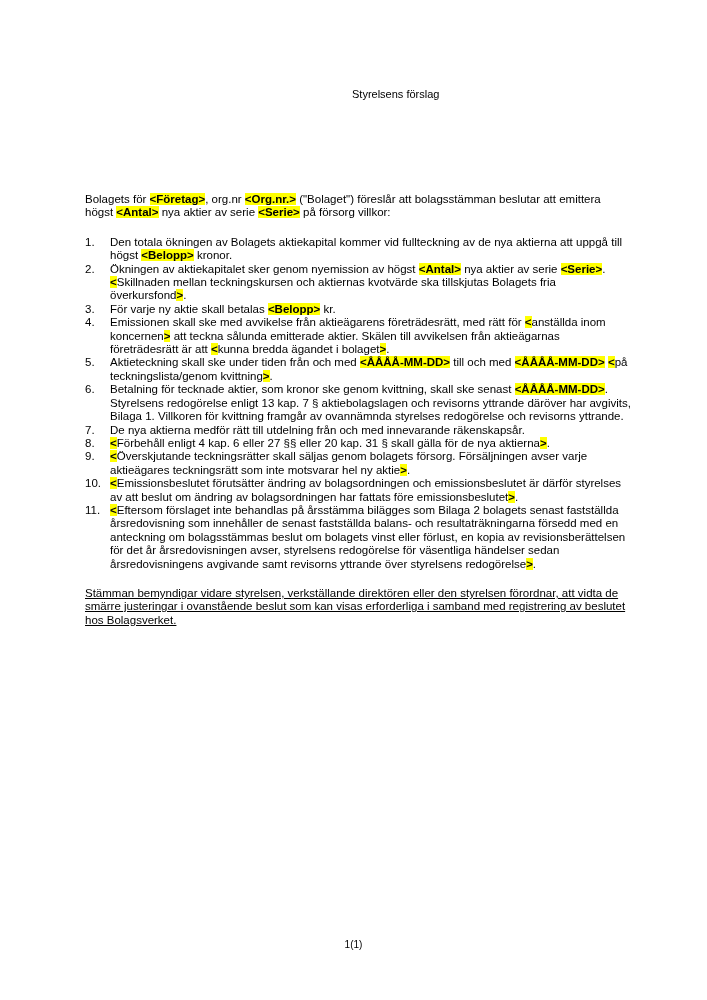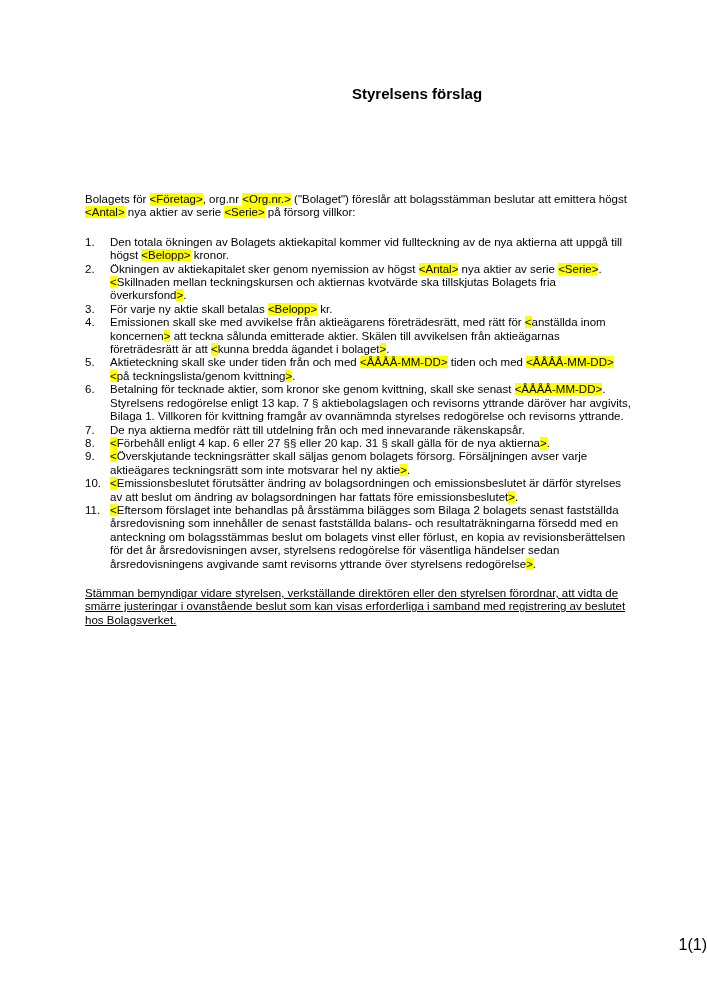--- a/index.html
+++ b/index.html
@@ -14,22 +14,22 @@
   .page {
     position: absolute; inset: 0;
     background: #ffffff;
   }
   .title-block {
     position: absolute;
     left: 352px;
     top: 84px;
   }
   .doc-title {
-    font-size: 15px;
-    font-weight: bold;
+    font-size: 11px;
+    font-weight: normal;
     line-height: 20px;
     letter-spacing: 0;
   }
   .doc-subtitle {
     font-size: 14.5px;
     line-height: 17px;
   }
   .body-text {
     position: absolute;
     left: 85px;
@@ -37,27 +37,27 @@
     width: 546px;
     font-size: 11.5px;
     line-height: 13.4px;
   }
   .intro { margin: 0 0 16px 0; }
   .terms-list { }
   .list-item { display: flex; }
   .list-item .num { width: 25px; flex: 0 0 25px; }
   .list-item .item-text { flex: 1 1 auto; }
   .closing { margin: 16px 0 0 0; text-decoration: underline; }
-  .hl { background-color: var(--hl, #ffff00); }
+  .hl { background-color: var(--hl, #ffff00); font-weight: bold; }
   .footer {
     position: absolute;
     left: 0; right: 0;
     top: 938px;
-    text-align: right;
-    font-size: 16px;
+    text-align: center;
+    font-size: 10px;
     line-height: 14px;
   }
 </style>
 </head>
 <body>
 
 <div class="page">
 
   <div class="title-block">
     <div class="doc-title">Styrelsens förslag</div>
@@ -81,21 +81,21 @@
     <span class="item-text"><span>För varje ny aktie skall betalas </span><span class="hl">&lt;Belopp&gt;</span><span> kr.</span></span>
   </div>
 
   <div class="list-item">
     <span class="num">4.</span>
     <span class="item-text"><span>Emissionen skall ske med avvikelse från aktieägarens företrädesrätt, med rätt för </span><span class="hl">&lt;</span><span>anställda inom koncernen</span><span class="hl">&gt;</span><span> att teckna sålunda emitterade aktier. Skälen till avvikelsen från aktieägarnas företrädesrätt är att </span><span class="hl">&lt;</span><span>kunna bredda ägandet i bolaget</span><span class="hl">&gt;</span><span>.</span></span>
   </div>
 
   <div class="list-item">
     <span class="num">5.</span>
-    <span class="item-text"><span>Aktieteckning skall ske under tiden från och med </span><span class="hl">&lt;ÅÅÅÅ-MM-DD&gt;</span><span> tiden och med </span><span class="hl">&lt;ÅÅÅÅ-MM-DD&gt;</span><span> </span><span class="hl">&lt;</span><span>på teckningslista/genom kvittning</span><span class="hl">&gt;</span><span>.</span></span>
+    <span class="item-text"><span>Aktieteckning skall ske under tiden från och med </span><span class="hl">&lt;ÅÅÅÅ-MM-DD&gt;</span><span> till och med </span><span class="hl">&lt;ÅÅÅÅ-MM-DD&gt;</span><span> </span><span class="hl">&lt;</span><span>på teckningslista/genom kvittning</span><span class="hl">&gt;</span><span>.</span></span>
   </div>
 
   <div class="list-item">
     <span class="num">6.</span>
     <span class="item-text"><span>Betalning för tecknade aktier, som kronor ske genom kvittning, skall ske senast </span><span class="hl">&lt;ÅÅÅÅ-MM-DD&gt;</span><span>. Styrelsens redogörelse enligt 13 kap. 7 § aktiebolagslagen och revisorns yttrande däröver har avgivits, Bilaga 1. Villkoren för kvittning framgår av ovannämnda styrelses redogörelse och revisorns yttrande.</span></span>
   </div>
 
   <div class="list-item">
     <span class="num">7.</span>
     <span class="item-text"><span>De nya aktierna medför rätt till utdelning från och med innevarande räkenskapsår.</span></span>

